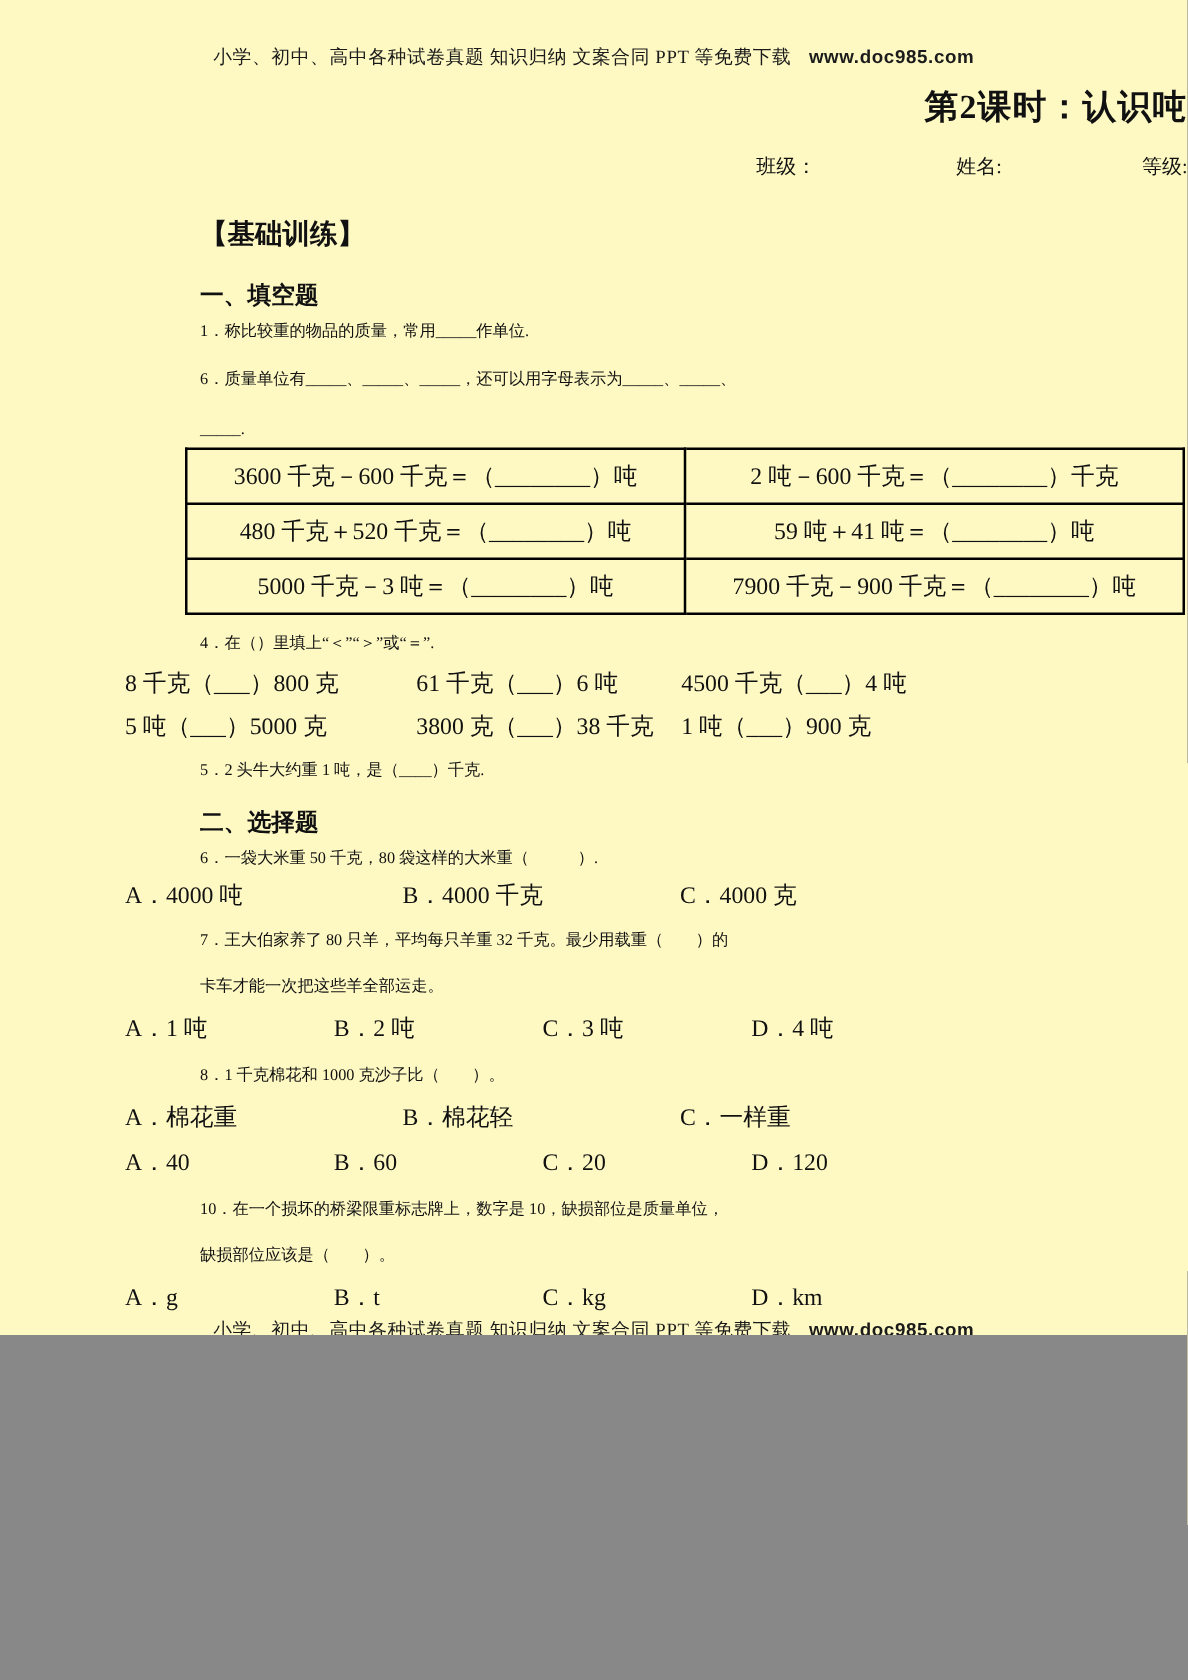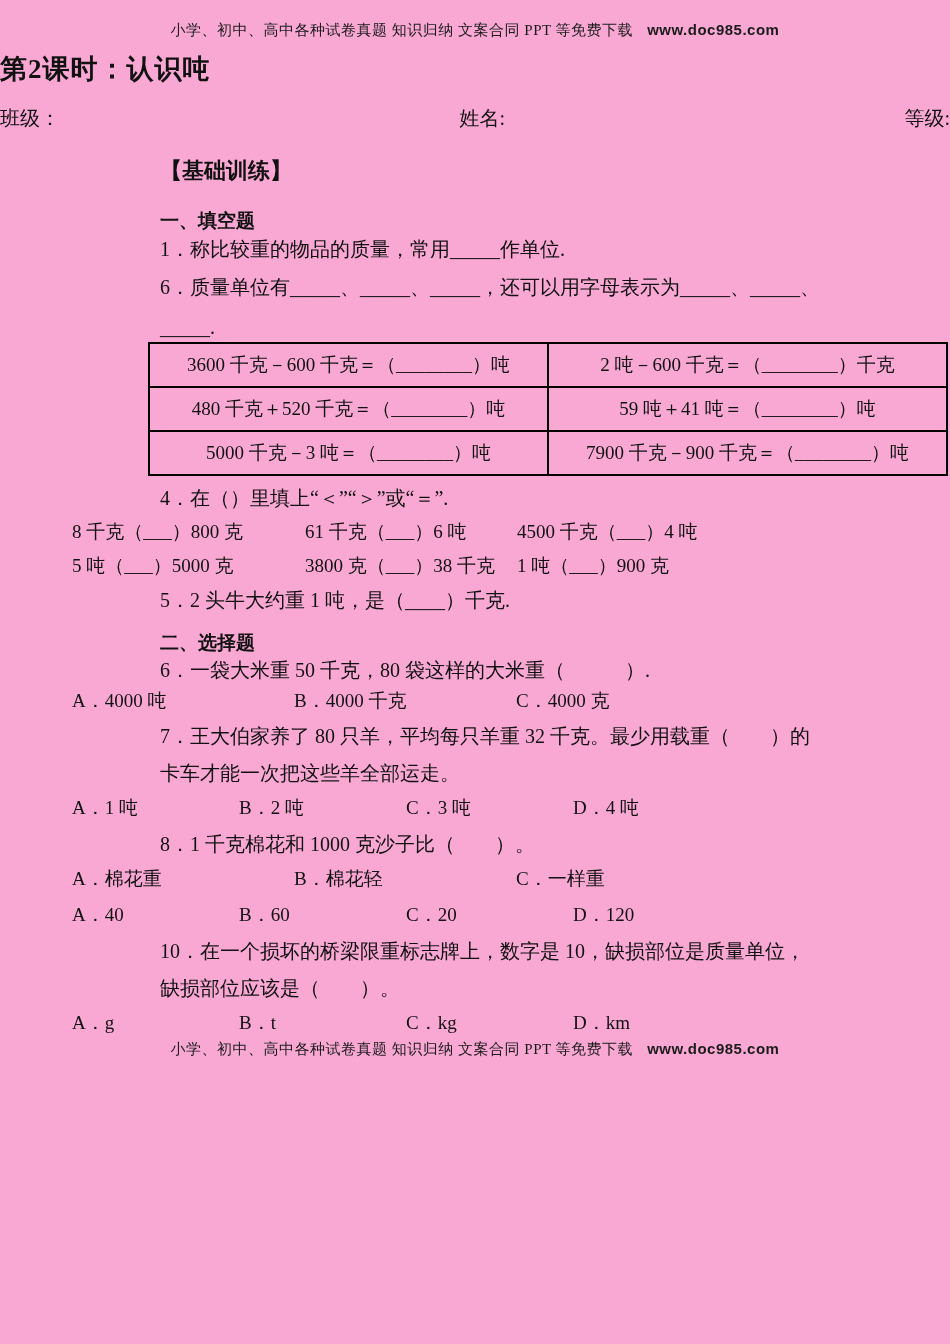--- a/index.html
+++ b/index.html
@@ -1,63 +1,63 @@
 <!DOCTYPE html>
 <html><head>
 <meta charset="utf-8">
 <style>
   html,body{margin:0;padding:0;background:#888;}
   .page{
-    width:950px;height:1344px;background:#f9a8d4;margin:0 auto;
+    width:950px;height:1068px;background:#fef9c3;margin:0 auto;
     position:relative;overflow:hidden;
     font-family:"Liberation Serif","DejaVu Serif",serif;
-    color:#111;padding-top:20px;box-sizing:border-box;
+    color:#111;padding-top:36px;box-sizing:border-box;
   }
   .banner{
     text-align:center;font-size:15px;line-height:20px;color:#1b1b1b;
     letter-spacing:.5px;white-space:nowrap;
   }
   .banner .site{
     font-family:"Liberation Sans","DejaVu Sans",sans-serif;
     font-weight:bold;margin-left:14px;font-size:15px;
   }
   .doc-title{
     margin:68px 0 0 0;text-align:center;font-size:28px;line-height:38px;
     font-weight:bold;letter-spacing:1px;
   }
   .doc-subtitle{
-    margin:10px 0 0 0;text-align:left;font-size:27px;line-height:38px;
+    margin:10px 0 0 0;text-align:right;font-size:27px;line-height:38px;
     font-weight:bold;letter-spacing:1px;
   }
   .info-line{
-    margin-top:16px;display:flex;justify-content:space-between;gap:88px;
-    font-size:20px;line-height:28px;
+    margin-top:16px;display:flex;justify-content:flex-end;gap:112px;
+    font-size:16px;line-height:28px;
   }
   .sec-heading{
     margin:24px 0 0 160px;font-size:22px;line-height:30px;font-weight:bold;
   }
   .part-heading{
     margin-left:160px;font-size:19px;line-height:26px;font-weight:bold;
   }
   .q{
-    margin:0 0 0 160px;font-size:20px;line-height:26px;white-space:nowrap;
+    margin:0 0 0 160px;font-size:13px;line-height:26px;white-space:nowrap;
   }
   .mt1{margin-top:1px}.mt2{margin-top:2px}.mt4{margin-top:4px}
   .mt5{margin-top:5px}.mt8{margin-top:8px}.mt9{margin-top:9px}.mt10{margin-top:10px}
   .mt11{margin-top:11px}.mt12{margin-top:12px}.mt14{margin-top:14px}.mt17{margin-top:17px}.mt22{margin-top:22px}
   .calc-table{
     margin:2px 0 0 148px;width:800px;border-collapse:collapse;
     font-size:19px;table-layout:fixed;
   }
   .calc-table td{
     border:2px solid #000;height:42px;text-align:center;vertical-align:middle;
     padding:0 4px;white-space:nowrap;
   }
   .row-flex{
-    margin-left:72px;display:flex;font-size:19px;line-height:26px;white-space:nowrap;
+    margin-left:100px;display:flex;font-size:19px;line-height:26px;white-space:nowrap;
   }
   .q4-row .cell1{width:233px}
   .q4-row .cell2{width:212px}
   .opt-row.three .opt{width:222px}
   .opt-row.four .opt{width:167px}
   .opt-row .opt:last-child{width:auto}
   .footer{margin-top:3px;}
 </style>
 </head>
 <body>

